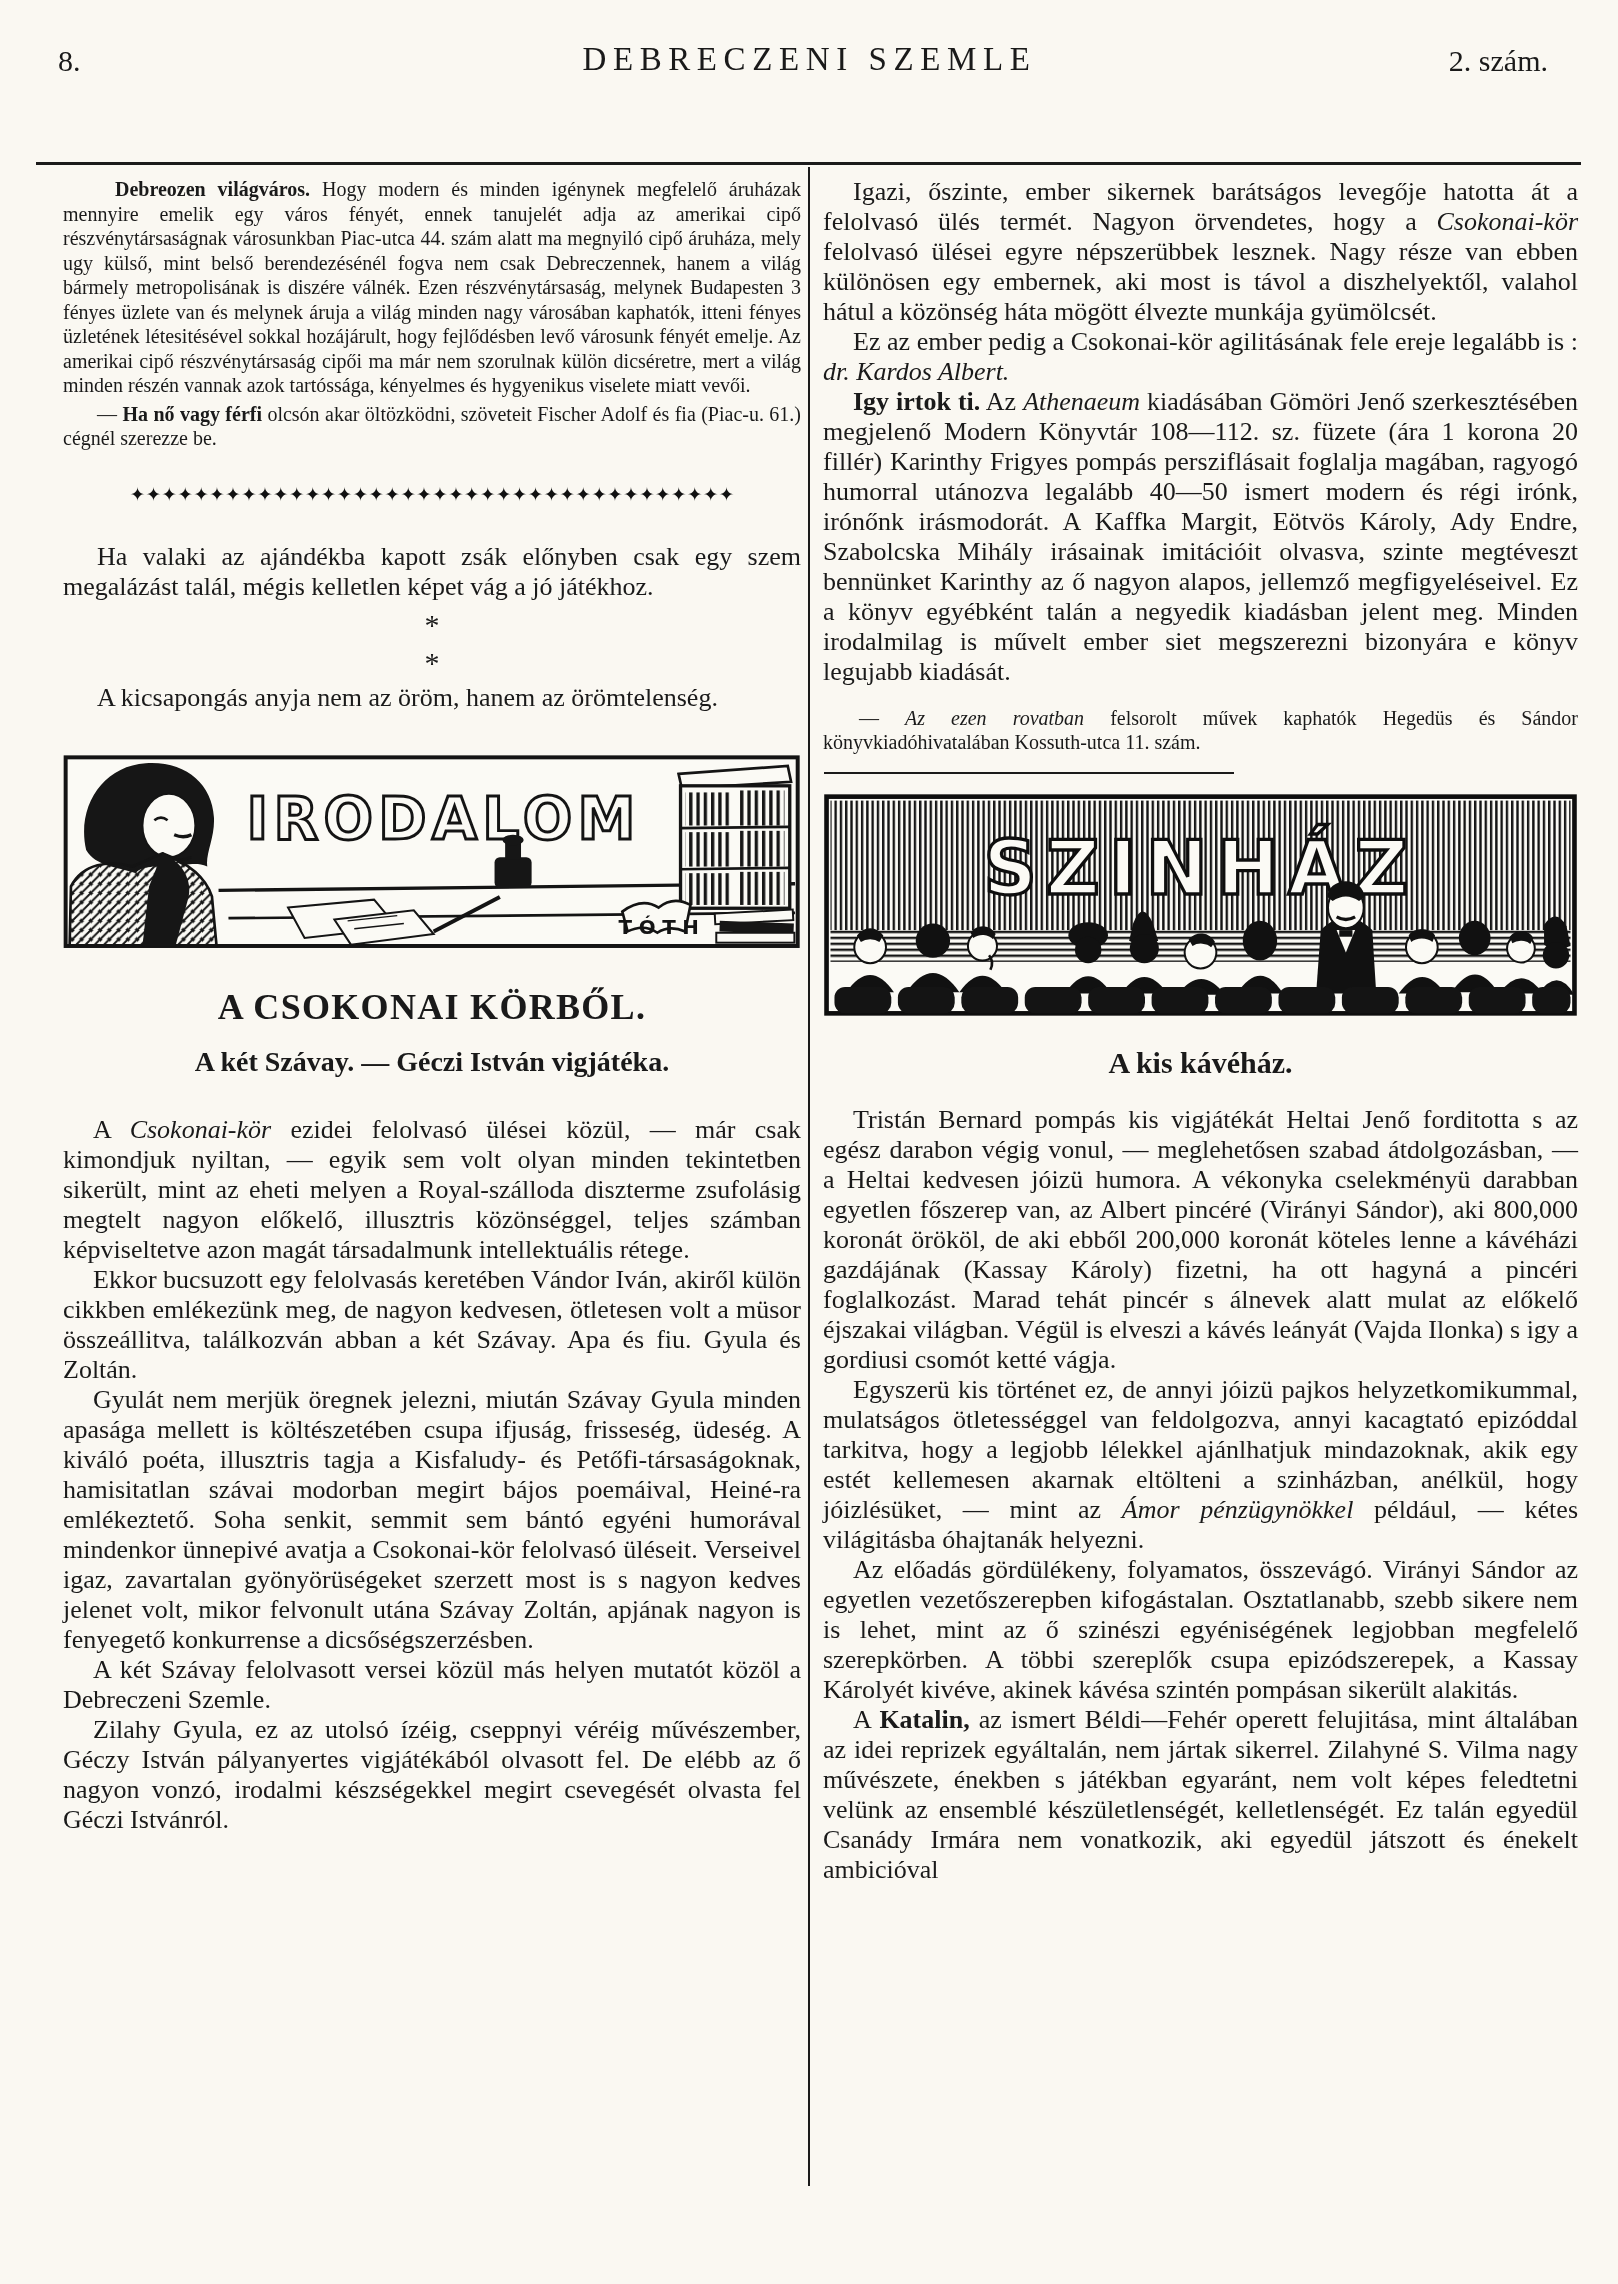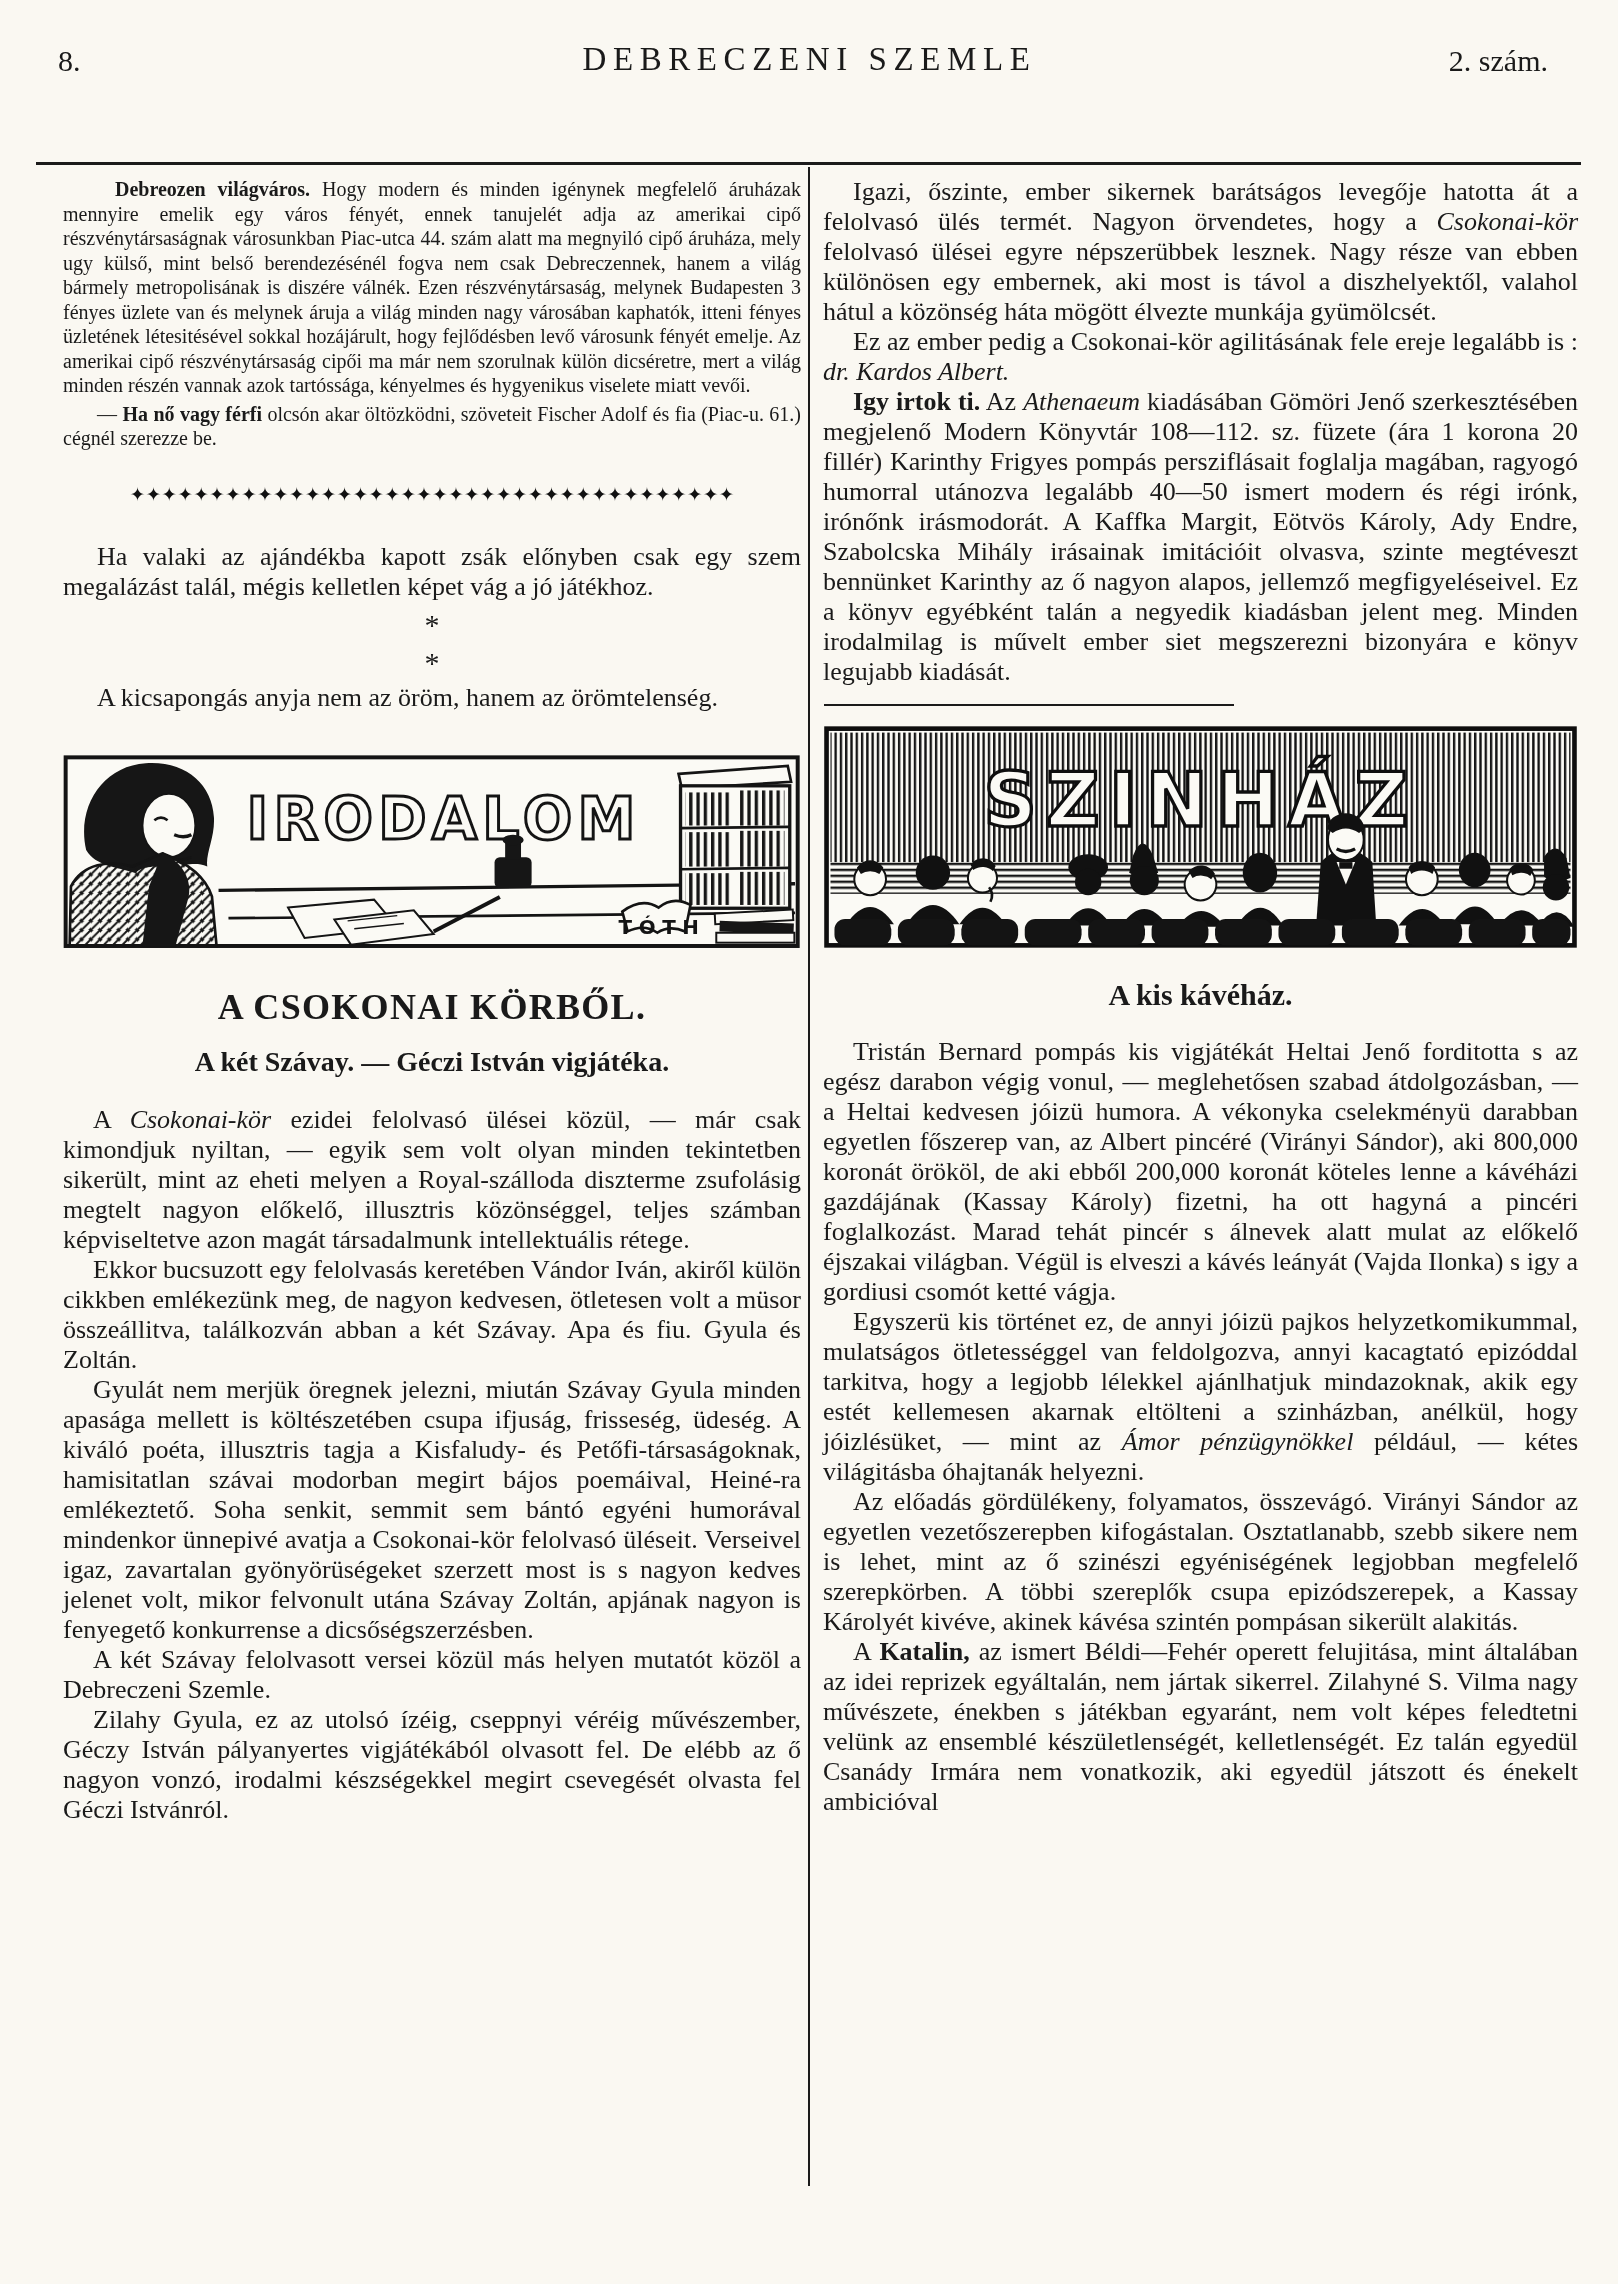--- a/index.html
+++ b/index.html
@@ -25,21 +25,21 @@
   .i{font-style:italic;}
   .diamond-row{margin-top:32px;font-size:19px;letter-spacing:0;white-space:nowrap;
                overflow:hidden;text-align:center;color:#111;}
   .aph{font-size:26px;line-height:30px;text-align:justify;text-indent:34px;margin:0;}
   .aph.first{margin-top:36px;}
   .star{text-align:center;font-size:30px;line-height:30px;margin:8px 0 5.3px;}
   .illus{margin-top:41px;}
   .illus svg{display:block;}
   .art-title{text-align:center;font-weight:bold;font-size:36px;margin:36px 0 0;letter-spacing:1.3px;}
   .art-sub{text-align:center;font-weight:bold;font-size:28px;margin:18.5px 0 0;}
-  .art-body{margin-top:27px;}
+  .art-body{margin-top:37px;}
   .kav-title{text-align:center;font-weight:bold;font-size:30px;margin:30px 0 0;}
   .secrule{width:410px;height:2px;background:#1b1b1b;margin:17px 0 0 1.3px;}
   .mt{margin-top:25px;}
 </style>
 </head>
 <body>
 
 <div id="page">
 
   <div class="hdr-num">8.</div>
@@ -132,20 +132,21 @@
   </div>
 
   <div id="col-right" class="col">
 
     <p class="bpar"><span>Igazi, őszinte, ember sikernek barátságos levegője hatotta át a felolvasó ülés termét. Nagyon örvendetes, hogy a </span><span class="i">Csokonai-kör</span><span> felolvasó ülései egyre népszerübbek lesznek. Nagy része van ebben különösen egy embernek, aki most is távol a diszhelyektől, valahol hátul a közönség háta mögött élvezte munkája gyümölcsét.</span></p>
 
     <p class="bpar"><span>Ez az ember pedig a Csokonai-kör agilitásának fele ereje legalább is : </span><span class="i">dr. Kardos Albert.</span></p>
 
     <p class="bpar"><span class="b">Igy irtok ti.</span><span> Az </span><span class="i">Athenaeum</span><span> kiadásában Gömöri Jenő szerkesztésében megjelenő Modern Könyvtár 108—112. sz. füzete (ára 1 korona 20 fillér) Karinthy Frigyes pompás persziflásait foglalja magában, ragyogó humorral utánozva legalább 40—50 ismert modern és régi irónk, irónőnk irásmodorát. A Kaffka Margit, Eötvös Károly, Ady Endre, Szabolcska Mihály irásainak imitációit olvasva, szinte megtéveszt bennünket Karinthy az ő nagyon alapos, jellemző megfigyeléseivel. Ez a könyv egyébként talán a negyedik kiadásban jelent meg. Minden irodalmilag is művelt ember siet megszerezni bizonyára e könyv legujabb kiadását.</span></p>
 
+    <p class="spar note"><span>— </span><span class="i">Az ezen rovatban</span><span> felsorolt művek kaphatók Hegedüs és Sándor könyvkiadóhivatalában Kossuth-utca 11. szám.</span></p>
 
     <div class="secrule"></div>
 
     <div class="illus" style="margin-top:20px;">
       <svg width="755" height="222" viewBox="0 0 1140 336" xmlns="http://www.w3.org/2000/svg">
         <defs>
           <pattern id="vstripe" width="8" height="12" patternUnits="userSpaceOnUse">
             <rect x="0" y="0" width="3.6" height="12" fill="#151515"></rect>
           </pattern>
           <pattern id="hstripe" width="12" height="9" patternUnits="userSpaceOnUse">

